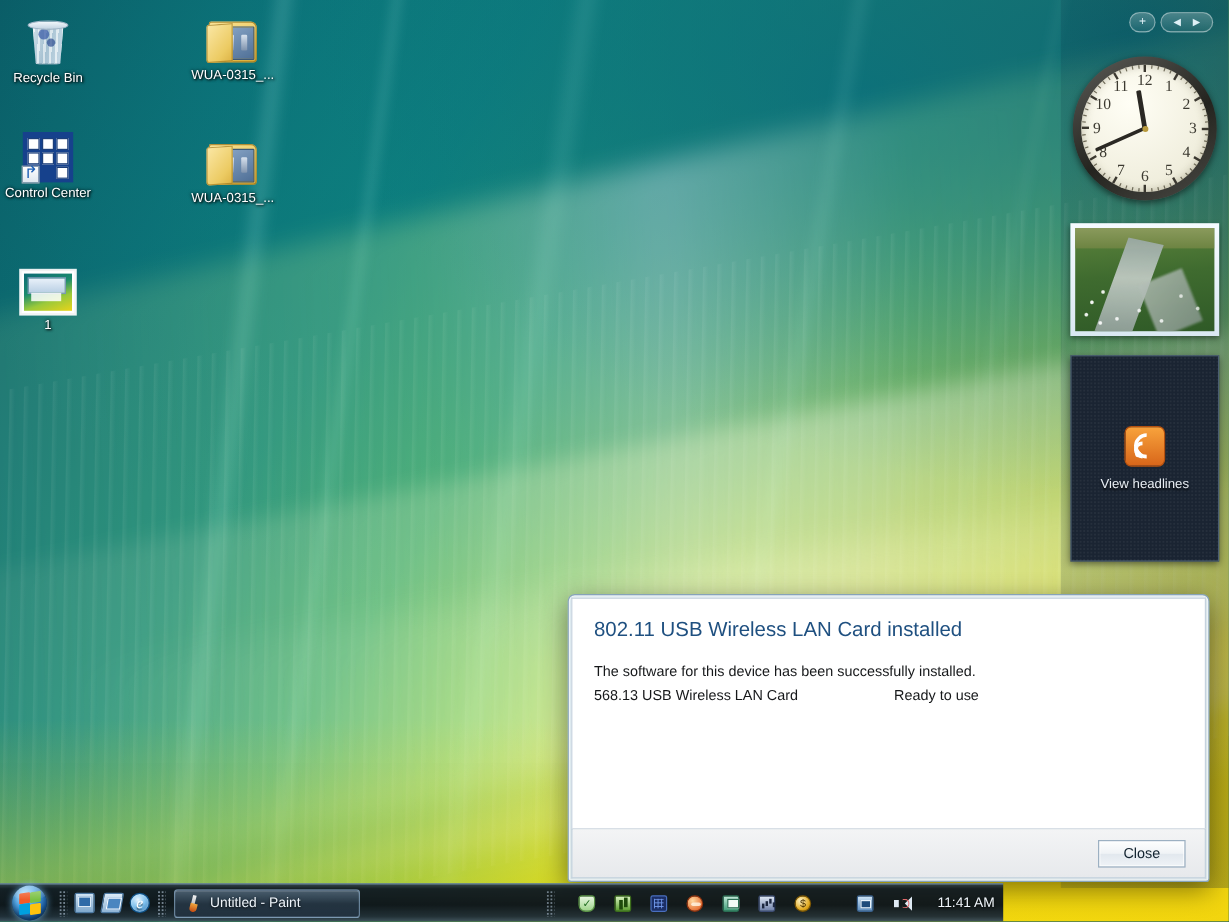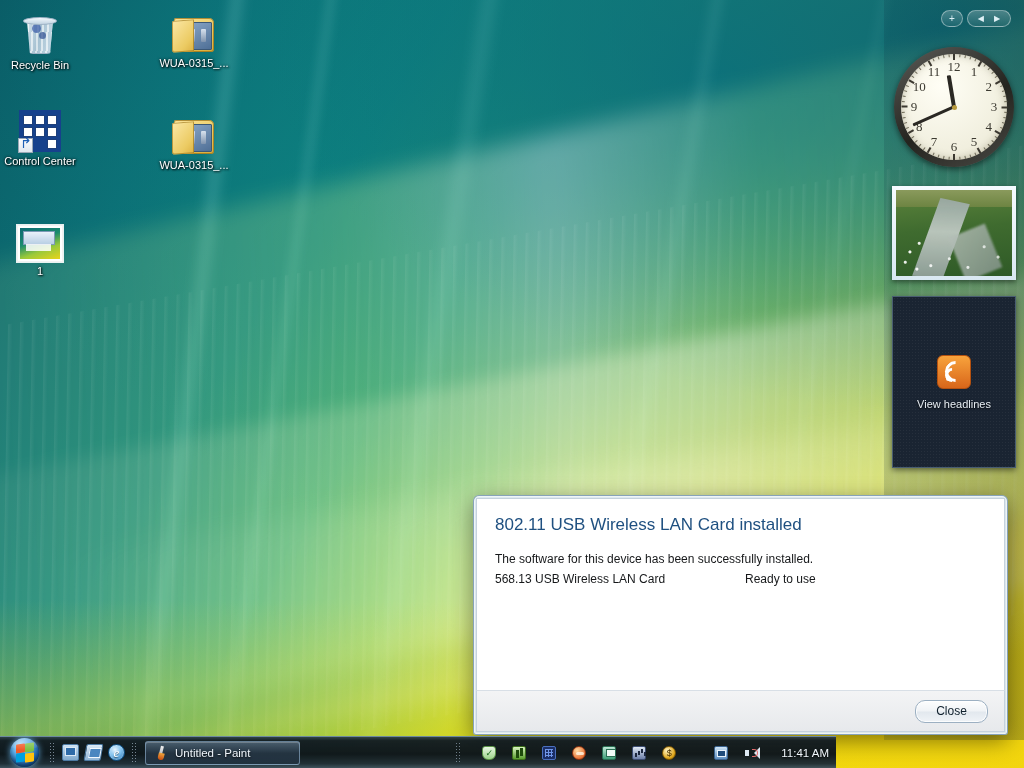--- a/index.html
+++ b/index.html
@@ -330,21 +330,21 @@
   .dlg-footer {
     flex:0 0 auto; height:42px;
     background:linear-gradient(#f3f4f5,#e7e9ec);
     border:1px solid #c5d2de; border-top:1px solid #d8dfe6;
     display:flex; align-items:center; justify-content:flex-end; padding-right:16px;
   }
   .btn {
     min-width:73px; height:23px; padding:0 12px;
     font-size:12px; color:#10212e;
     background:linear-gradient(#fdfefe,#f0f3f6 48%,#e2e8ee 52%,#eff3f7);
-    border:1px solid #9cb0c2; border-radius:10px;
+    border:1px solid #9cb0c2; border-radius:0;
     box-shadow:0 0 0 1px rgba(255,255,255,.8) inset;
   }
 
   
   #taskbar {
     position:absolute; left:0; bottom:0; width:836px; height:32px;
     background:linear-gradient(to bottom,
       rgba(40,56,70,.92) 0%, rgba(14,24,34,.95) 12%,
       rgba(10,18,26,.96) 55%, rgba(26,40,54,.95) 86%, rgba(58,78,96,.95) 100%);
     border-top:1px solid rgba(150,185,215,.55);

